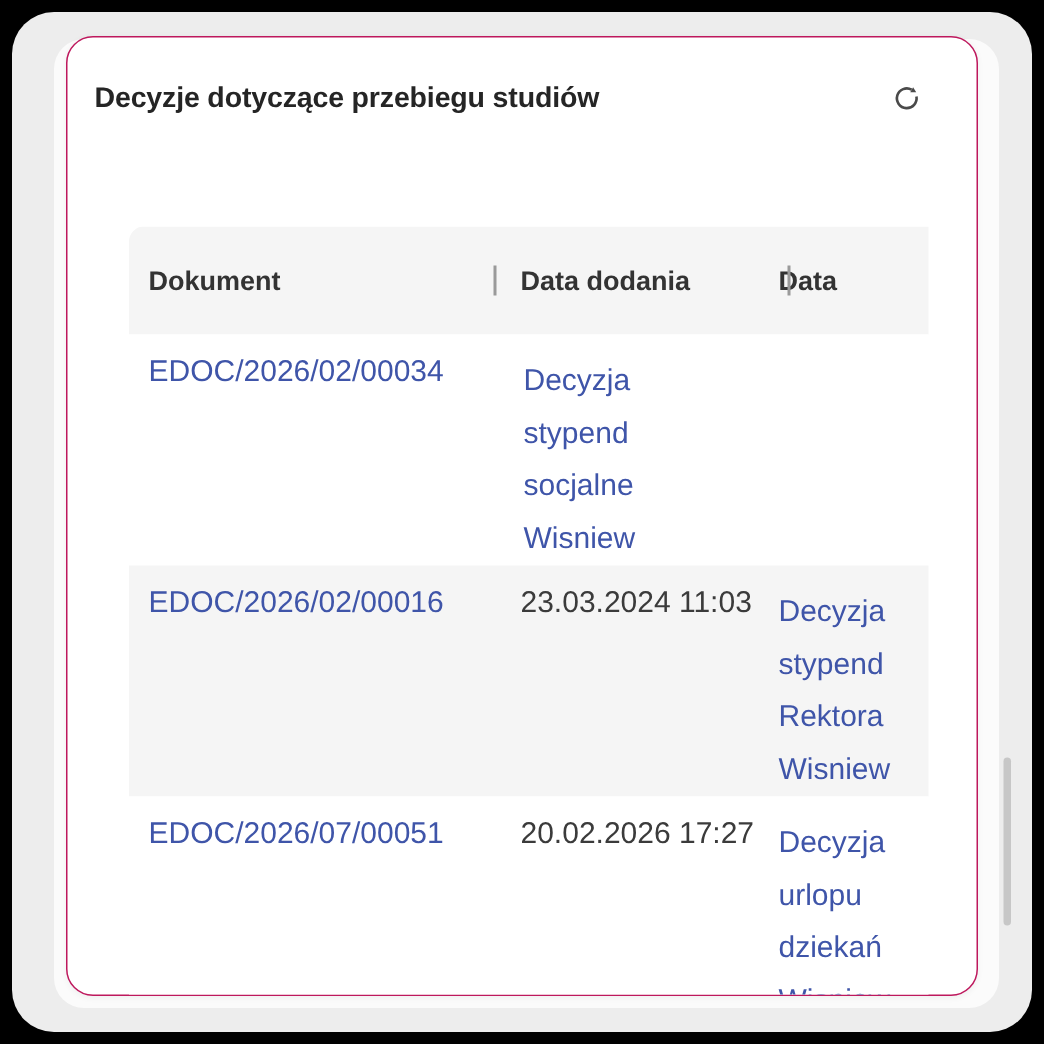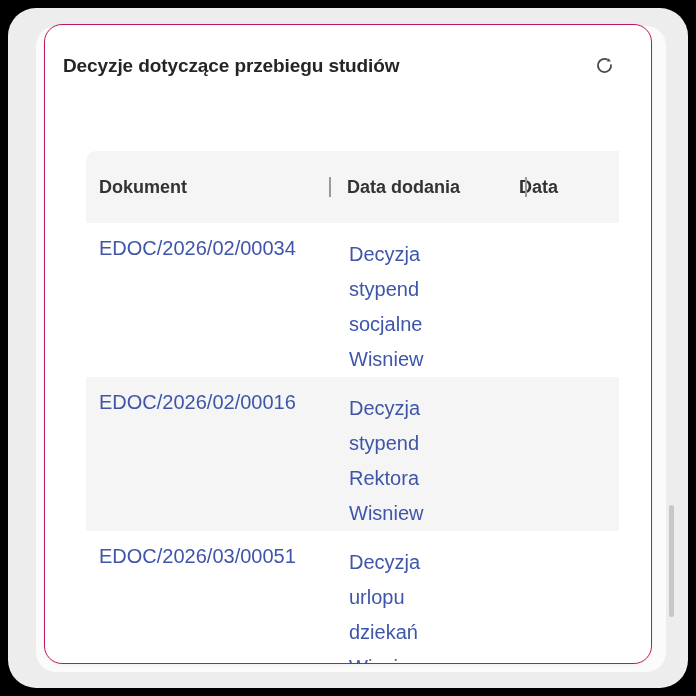--- a/index.html
+++ b/index.html
@@ -114,32 +114,34 @@
         <div class="nline">stypend</div>
         <div class="nline">socjalne</div>
         <div class="nline">Wisniew</div>
       </div>
     </div>
 
     <div class="trow striped">
       <div class="td col-doc">
         <span class="doc-link">EDOC/2026/02/00016</span>
       </div>
+      <div class="td col-date">23.03.2024 11:03</div>
       <div class="td col-name name-link">
         <div class="nline">Decyzja</div>
         <div class="nline">stypend</div>
         <div class="nline">Rektora</div>
         <div class="nline">Wisniew</div>
       </div>
     </div>
 
     <div class="trow">
       <div class="td col-doc">
-        <span class="doc-link">EDOC/2026/03/00051</span>
+        <span class="doc-link">EDOC/2026/07/00051</span>
       </div>
+      <div class="td col-date">20.02.2026 17:27</div>
       <div class="td col-name name-link">
         <div class="nline">Decyzja</div>
         <div class="nline">urlopu</div>
         <div class="nline">dziekań</div>
         <div class="nline">Wisniew</div>
       </div>
     </div>
 
   </div>
 </div>

